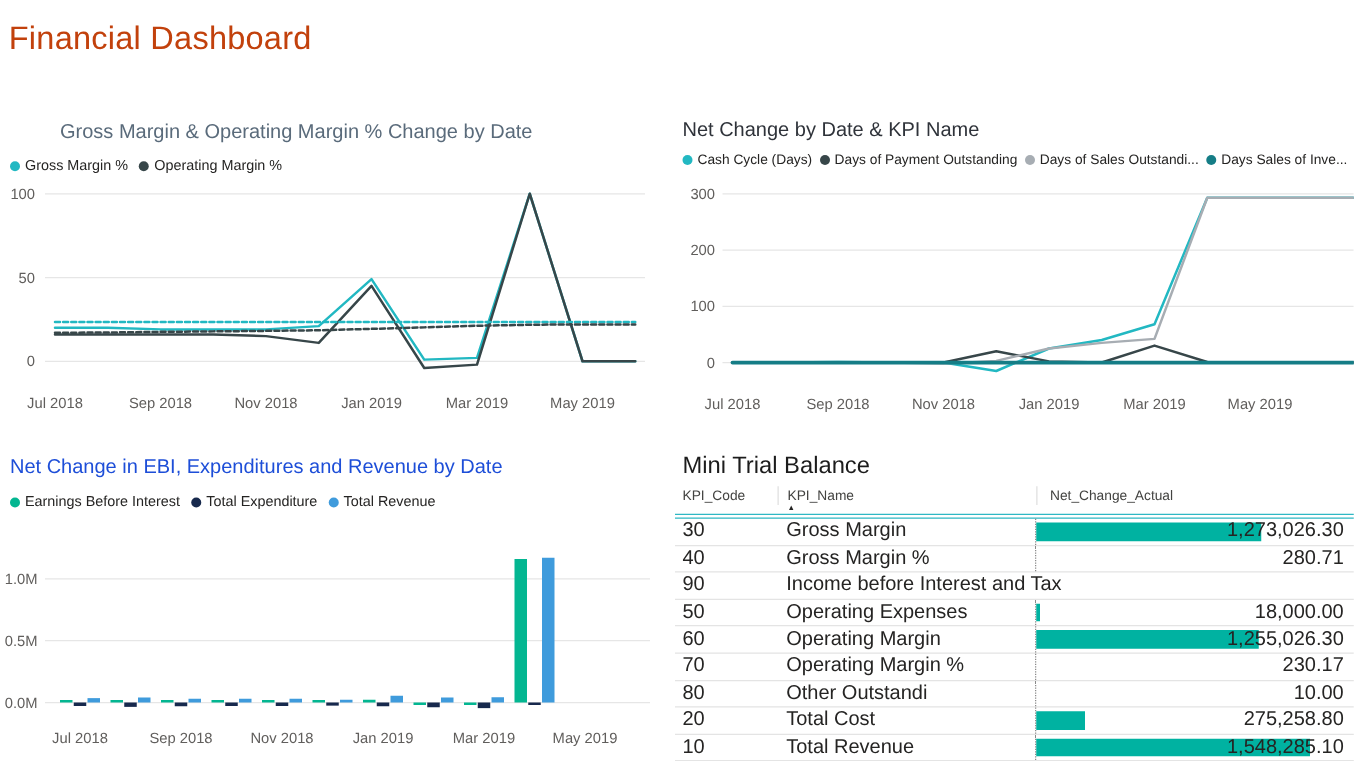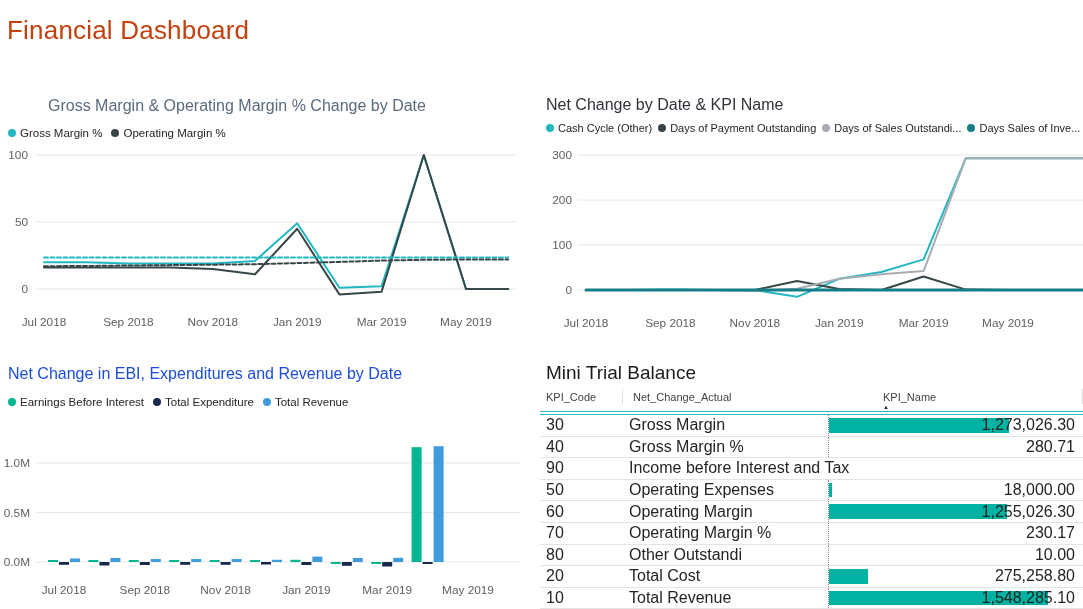--- a/index.html
+++ b/index.html
@@ -77,21 +77,21 @@
     <polyline points="44.0,117.2 86.2,117.2 128.4,118.5 170.6,118.5 212.8,118.5 255.0,115.9 297.2,78.3 339.4,142.7 381.6,141.3 423.8,10.0 466.0,144.0 508.2,144.0" fill="none" stroke="#22B8C2" stroke-width="2" stroke-linejoin="round" stroke-linecap="round"></polyline>
     <polyline points="44.0,122.6 86.2,122.6 128.4,122.6 170.6,122.6 212.8,123.9 255.0,129.3 297.2,83.7 339.4,149.4 381.6,146.7 423.8,10.0 466.0,144.0 508.2,144.0" fill="none" stroke="#374649" stroke-width="2" stroke-linejoin="round" stroke-linecap="round"></polyline>
     <polyline points="44.0,112.5 86.2,112.5 128.4,112.5 170.6,112.5 212.8,112.5 255.0,112.5 297.2,112.5 339.4,112.5 381.6,112.5 423.8,112.5 466.0,112.5 508.2,112.5" fill="none" stroke="#22B8C2" stroke-width="2" stroke-linejoin="round" stroke-linecap="round" stroke-dasharray="4 2.5"></polyline>
     <polyline points="44.0,121.2 86.2,121.0 128.4,120.5 170.6,120.1 212.8,119.7 255.0,119.2 297.2,118.1 339.4,116.9 381.6,115.6 423.8,114.8 466.0,114.5 508.2,114.5" fill="none" stroke="#374649" stroke-width="2" stroke-linejoin="round" stroke-linecap="round" stroke-dasharray="4 2.5"></polyline>
   </svg>
 
 <div class="vtitle" id="c2-title">Net Change by Date &amp; KPI Name</div>
 <div class="legend" id="c2-legend">
     <span class="legend-item">
       <span class="ldot" style="background: rgb(34, 184, 194);"></span>
-      <span>Cash Cycle (Other)</span>
+      <span>Cash Cycle (Days)</span>
     </span>
     <span class="legend-item">
       <span class="ldot" style="background: rgb(55, 70, 73);"></span>
       <span>Days of Payment Outstanding</span>
     </span>
     <span class="legend-item">
       <span class="ldot" style="background: rgb(167, 173, 179);"></span>
       <span>Days of Sales Outstandi...</span>
     </span>
     <span class="legend-item">
@@ -177,25 +177,25 @@
     <rect x="312.4" y="138.6" width="10" height="5.4" fill="#3F9BDC"></rect>
     <rect x="352.8" y="140.0" width="10" height="4.0" fill="#3F9BDC"></rect>
     <rect x="393.2" y="139.8" width="10" height="4.2" fill="#3F9BDC"></rect>
     <rect x="433.6" y="28.2" width="10" height="115.8" fill="#3F9BDC"></rect>
   </svg>
 
 <div id="table">
   <div id="tb-title">Mini Trial Balance</div>
   <div id="thead">
     <div class="th th-code">KPI_Code</div>
-    <div class="th th-val">Net_Change_Actual</div>
     <div class="th th-name">
         <span>KPI_Name</span>
         <span class="sort-arrow">▲</span>
       </div>
+    <div class="th th-val">Net_Change_Actual</div>
   </div>
   <div id="thead-sep"></div>
   <div id="table-rows">
       <div class="trow">
         <div class="tc tc-code">30</div>
         <div class="tc tc-name">Gross Margin</div>
         <div class="tc tc-val">
           <div class="dbar" style="width: 180.1px; background: rgb(0, 178, 161);"></div>
           <span class="vtext">1,273,026.30</span>
         </div>

